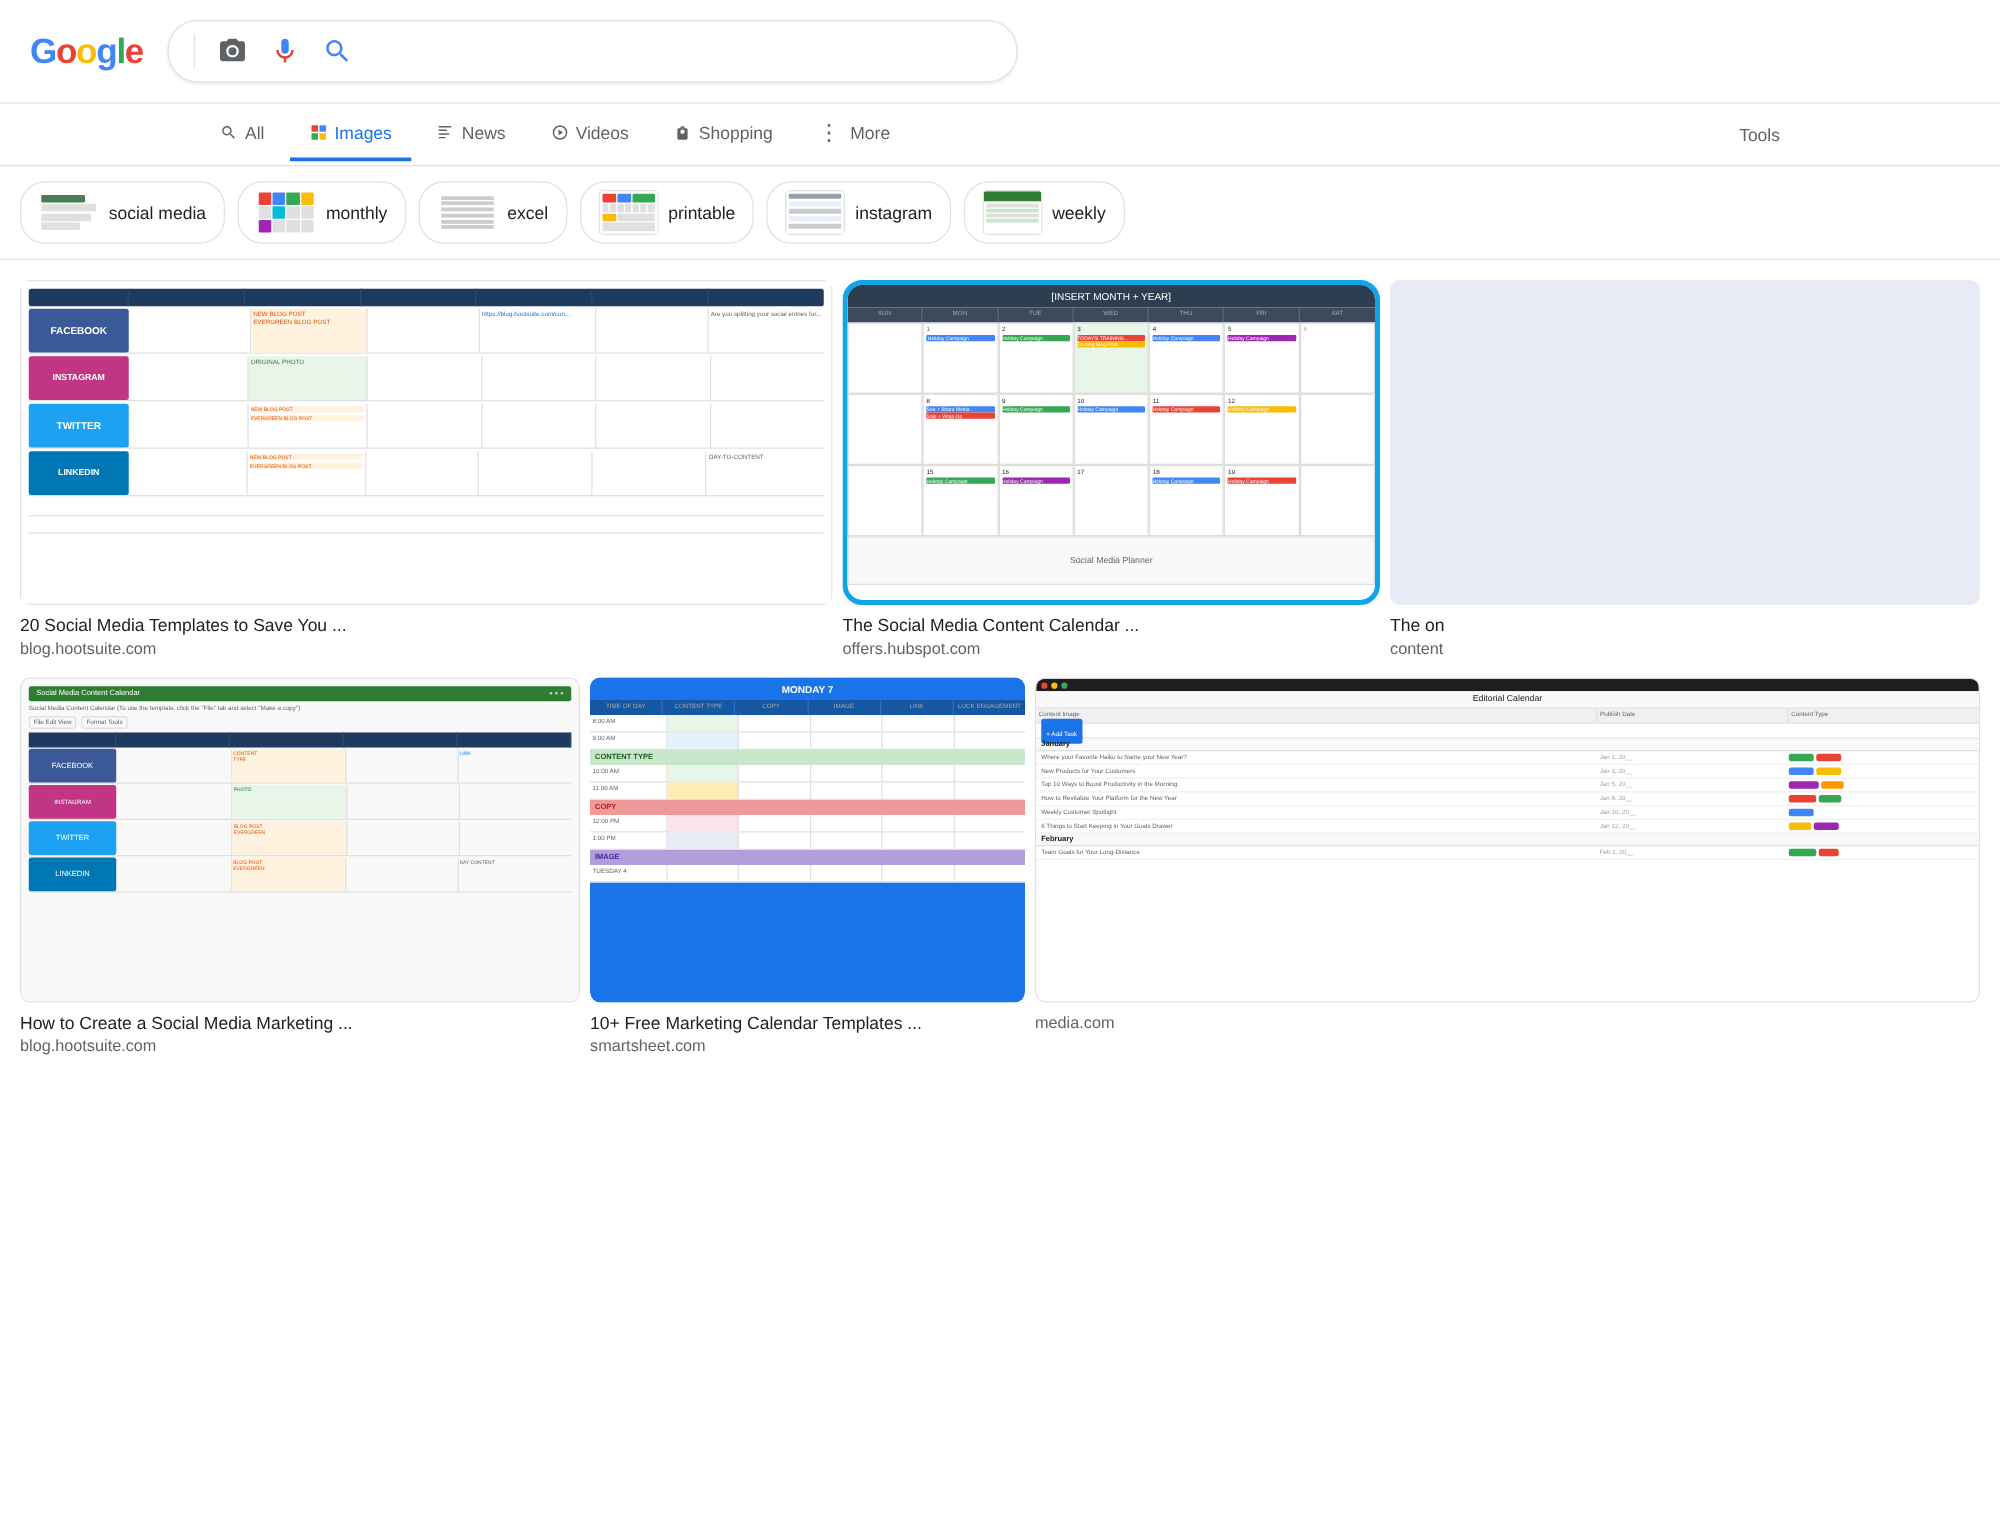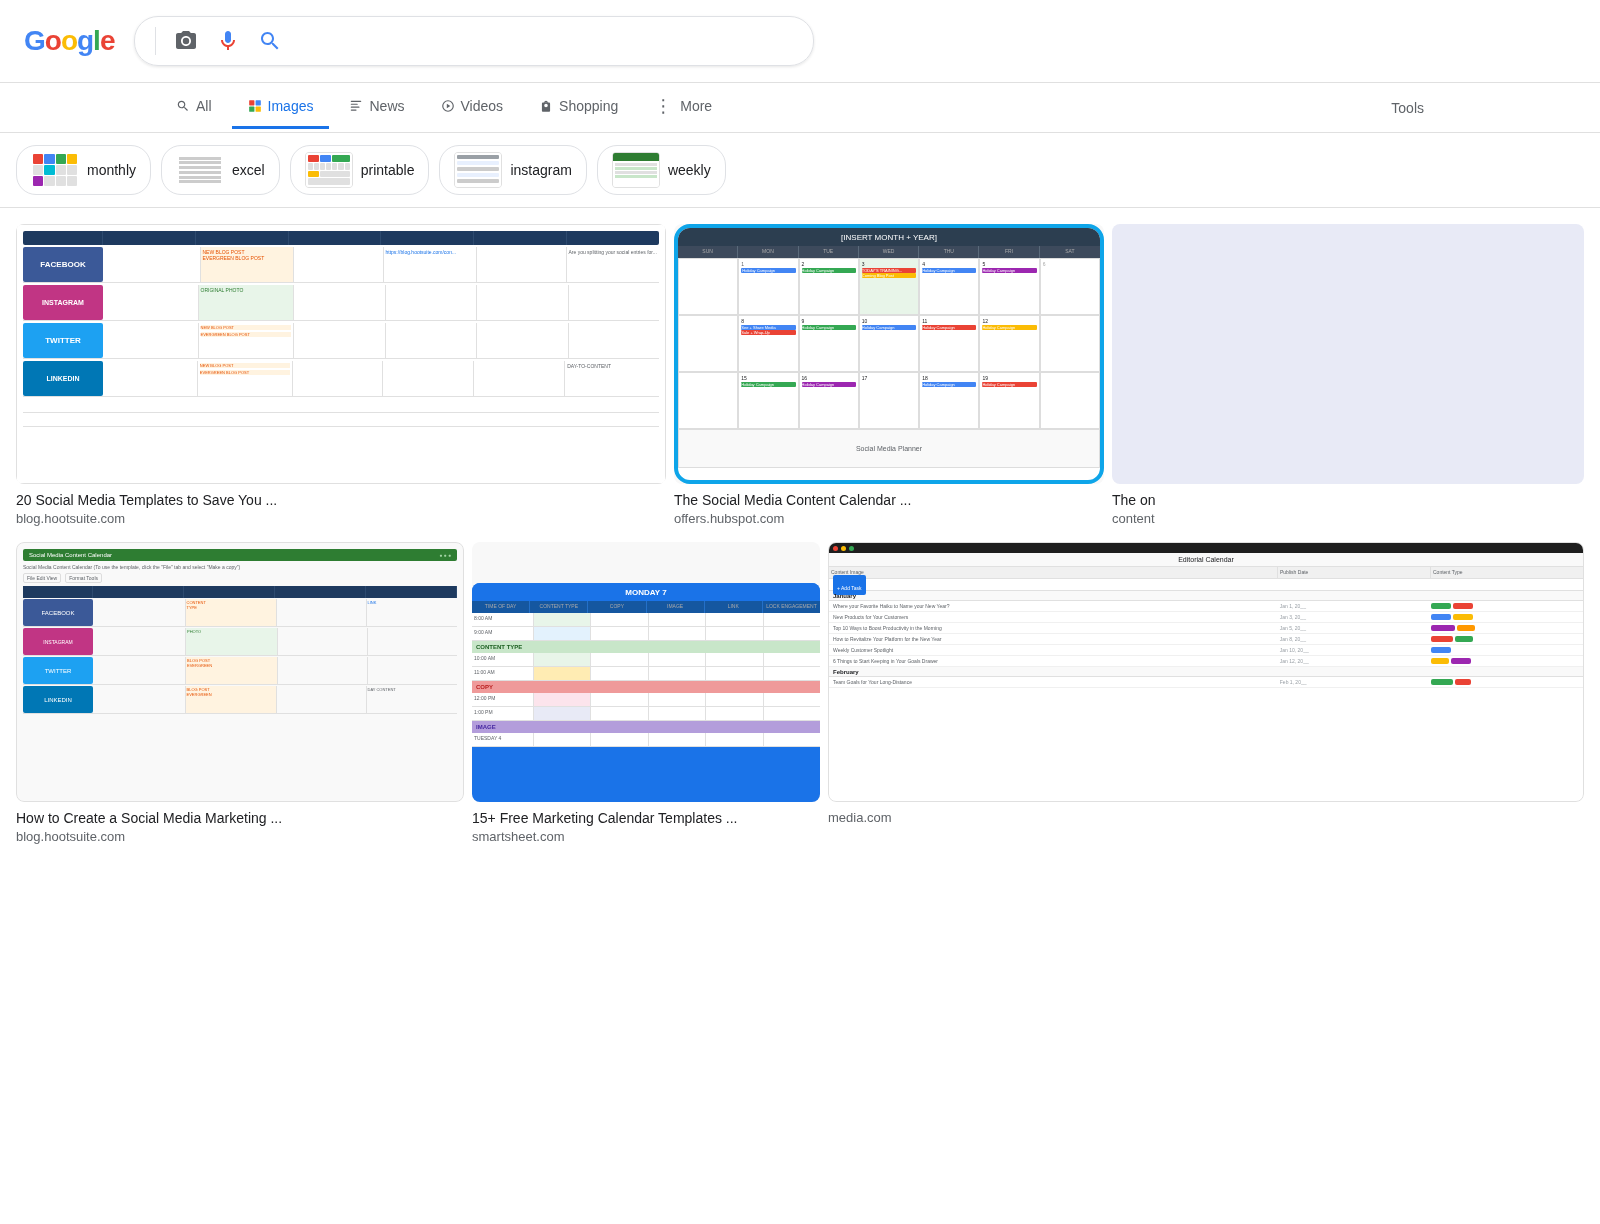--- a/index.html
+++ b/index.html
@@ -230,20 +230,31 @@
   </div>
   <div class="nav-tab">
     <span class="three-dots">⋮</span>
     <span>More</span>
   </div>
   <div class="nav-tab-tools">Tools</div>
 </div>
 
 <div class="filter-row">
 
+  <div class="filter-chip">
+    <div class="filter-chip-thumb">
+      <div style="width:100%;height:100%;background:#fff;display:flex;flex-direction:column;justify-content:space-evenly;padding:2px;border-radius:3px;">
+        <div style="height:6px;background:#4a7c59;border-radius:1px;width:80%;"></div>
+        <div style="height:6px;background:#e0e0e0;border-radius:1px;"></div>
+        <div style="height:6px;background:#e0e0e0;border-radius:1px;width:90%;"></div>
+        <div style="height:6px;background:#e0e0e0;border-radius:1px;width:70%;"></div>
+      </div>
+    </div>
+    <span>social media</span>
+  </div>
 
   <div class="filter-chip">
     <div class="filter-chip-thumb">
       <div style="width:100%;height:100%;display:grid;grid-template-columns:repeat(4,1fr);grid-template-rows:repeat(3,1fr);gap:1px;padding:2px;background:#fff;border-radius:3px;">
         <div style="background:#ea4335;border-radius:1px;"></div>
         <div style="background:#4285f4;border-radius:1px;"></div>
         <div style="background:#34a853;border-radius:1px;"></div>
         <div style="background:#fbbc05;border-radius:1px;"></div>
         <div style="background:#e0e0e0;border-radius:1px;"></div>
         <div style="background:#00bcd4;border-radius:1px;"></div>
@@ -579,21 +590,21 @@
             <div style="flex:1;font-size:4px;color:#5f6368;padding:1px;">DAY CONTENT</div>
           </div>
         </div>
       </div>
       <div style="font-size:14px;color:#202124;margin-bottom:3px;">How to Create a Social Media Marketing ...</div>
       <div style="font-size:13px;color:#5f6368;">blog.hootsuite.com</div>
     </div>
 
     <div style="flex:0 0 348px;cursor:pointer;">
       <div class="result-thumb-container" style="height:260px;">
-        <div style="height:100%;background:#1a73e8;border-radius:8px;overflow:hidden;margin-top:41px;">
+        <div style="height:100%;background:#1a73e8;border-radius:8px;overflow:hidden;">
 
           <div style="background:#1a73e8;height:18px;display:flex;align-items:center;justify-content:center;">
             <span style="color:#fff;font-size:8px;font-weight:bold;">MONDAY 7</span>
           </div>
 
           <div style="display:flex;background:#1557a0;height:12px;">
             <div style="flex:1;border-right:1px solid #2470c8;font-size:5px;color:#aaa;padding:2px;text-align:center;">TIME OF DAY</div>
             <div style="flex:1;border-right:1px solid #2470c8;font-size:5px;color:#aaa;padding:2px;text-align:center;">CONTENT TYPE</div>
             <div style="flex:1;border-right:1px solid #2470c8;font-size:5px;color:#aaa;padding:2px;text-align:center;">COPY</div>
             <div style="flex:1;border-right:1px solid #2470c8;font-size:5px;color:#aaa;padding:2px;text-align:center;">IMAGE</div>
@@ -666,21 +677,21 @@
               <div style="flex:1;border-right:1px solid #e0e0e0;font-size:5px;padding:2px;color:#5f6368;">TUESDAY 4</div>
               <div style="flex:1;border-right:1px solid #e0e0e0;"></div>
               <div style="flex:1;border-right:1px solid #e0e0e0;"></div>
               <div style="flex:1;border-right:1px solid #e0e0e0;"></div>
               <div style="flex:1;border-right:1px solid #e0e0e0;"></div>
               <div style="flex:1;"></div>
             </div>
           </div>
         </div>
       </div>
-      <div style="font-size:14px;color:#202124;margin-bottom:3px;">15+ Free Marketing Calendar Templates ...</div>
+      <div style="font-size:14px;color:#202124;margin-bottom:3px;">10+ Free Marketing Calendar Templates ...</div>
       <div style="font-size:13px;color:#5f6368;">smartsheet.com</div>
     </div>
 
     <div style="flex:1;min-width:0;cursor:pointer;">
       <div class="result-thumb-container" style="height:260px;">
         <div style="height:100%;background:#fff;border:1px solid #e0e0e0;border-radius:8px;overflow:hidden;">
 
           <div style="background:#1e1e1e;height:10px;display:flex;align-items:center;padding:0 4px;gap:3px;">
             <div style="width:5px;height:5px;border-radius:50%;background:#ea4335;"></div>
             <div style="width:5px;height:5px;border-radius:50%;background:#fbbc05;"></div>

